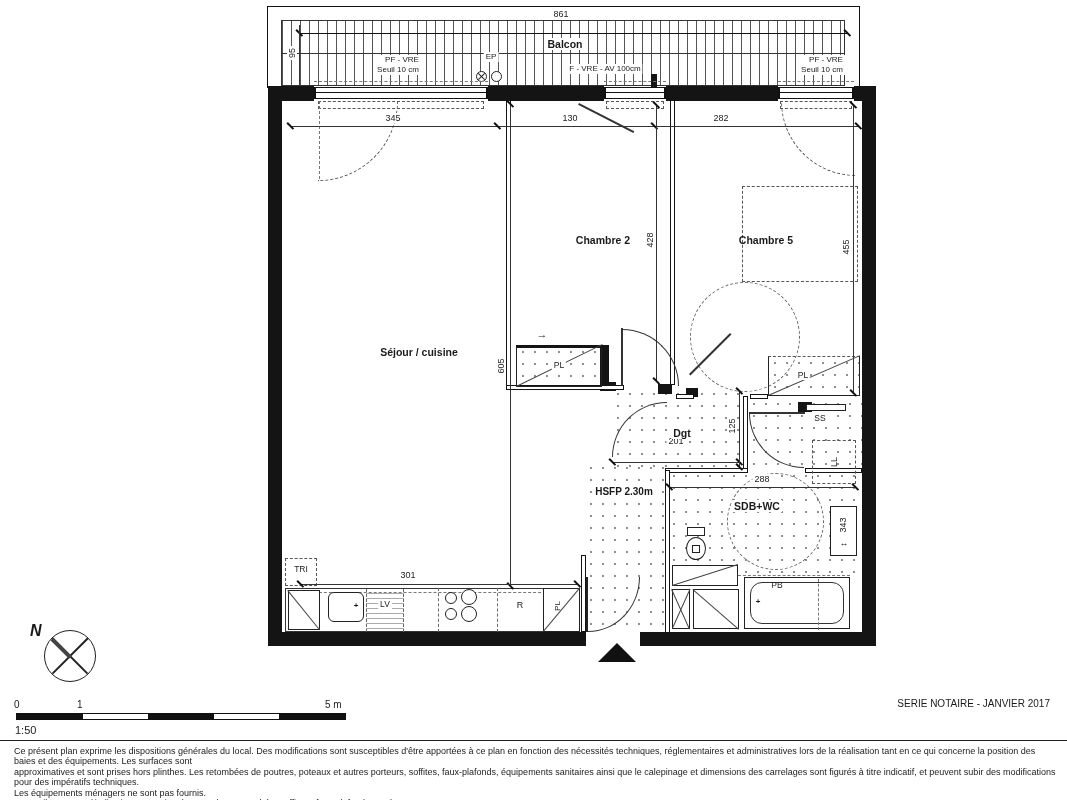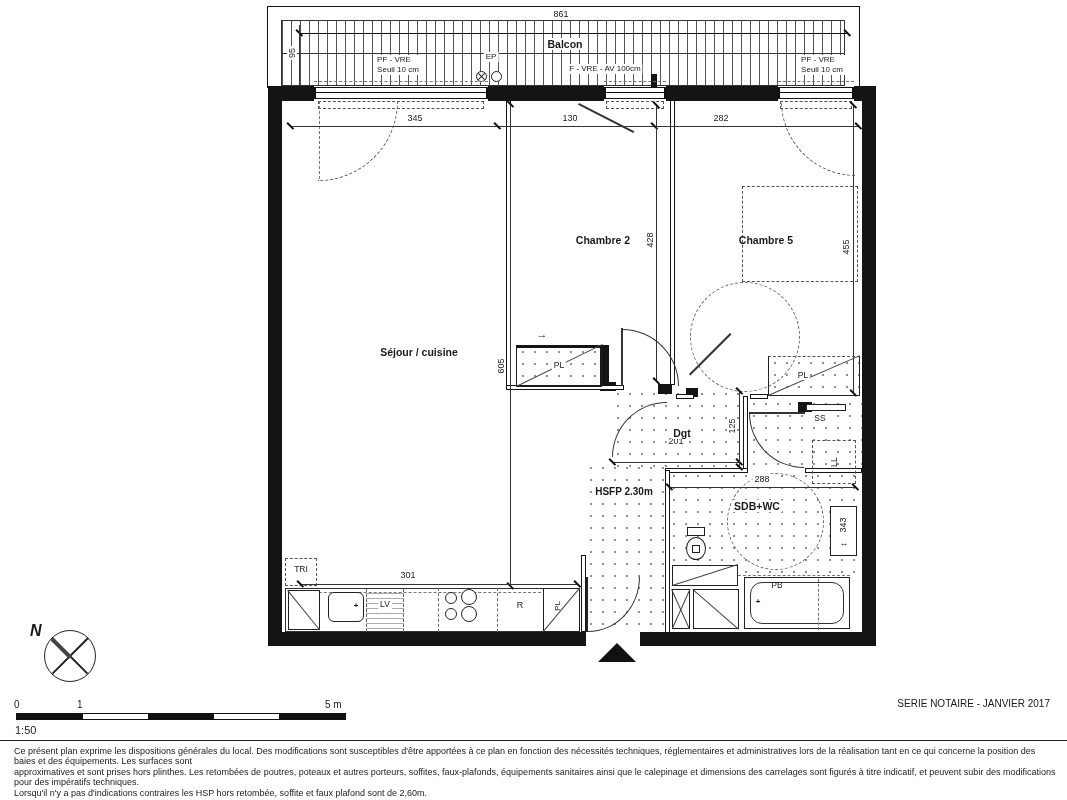--- a/index.html
+++ b/index.html
@@ -12,21 +12,21 @@
   .hl{position:absolute;background:#333;height:1px}
   .vl{position:absolute;background:#333;width:1px}
   .dhl{position:absolute;height:0;border-top:1px dashed #777}
   .dvl{position:absolute;width:0;border-left:1px dashed #777}
   .tk{position:absolute;width:9px;height:1.5px;background:#111;transform:rotate(45deg)}
   .dim{position:absolute;font-size:9px;color:#222;background:#fff;padding:0 2px;white-space:nowrap;transform:translateX(-50%)}
   .rotc{position:absolute;font-size:9px;color:#222;background:#fff;padding:0 2px;white-space:nowrap;transform:translate(-50%,-50%) rotate(-90deg)}
   .room{position:absolute;font-weight:bold;font-size:10.5px;white-space:nowrap;transform:translateX(-50%)}
   .chip{background:#fff;padding:0 2px}
   .lbl{position:absolute;font-size:8.5px;white-space:nowrap;transform:translateX(-50%)}
-  .lbl2{position:absolute;font-size:8px;line-height:10px;text-align:left;background:#fff;padding:0 2px;white-space:nowrap;transform:translateX(-50%)}
+  .lbl2{position:absolute;font-size:8px;line-height:10px;text-align:right;background:#fff;padding:0 2px;white-space:nowrap;transform:translateX(-50%)}
   .win{position:absolute;top:87px;height:12px;background:#fff;border-top:1.4px solid #111;border-bottom:1.4px solid #111;border-left:2px solid #111;border-right:2px solid #111;box-sizing:border-box}
   .win>div{margin-top:4px;height:1px;background:#111}
   .arc{position:absolute;box-sizing:border-box}
   .dashbox{position:absolute;border:1.4px dashed #555;box-sizing:border-box}
   .circ{position:absolute;border:1.3px dashed #666;border-radius:50%;box-sizing:border-box}
   .fix{position:absolute;background:#fff;border:1.2px solid #222;box-sizing:border-box}
   .diag{position:absolute;height:1.2px;background:#444;transform-origin:0 0}
   .vhatch{background-image:repeating-linear-gradient(90deg,#555 0 1px,transparent 1px 9px)}
 </style>
 </head>
@@ -178,21 +178,21 @@
 
   <div class="dashbox" style="left:742px;top:186px;width:116px;height:96px;border-width:1.5px"></div>
   <div class="circ" style="left:690px;top:282px;width:110px;height:110px"></div>
   <div class="circ" style="left:727px;top:473px;width:97px;height:97px"></div>
 
   <div class="hl" style="left:290px;top:126px;width:568px"></div>
   <div class="tk" style="left:286px;top:125px"></div>
   <div class="tk" style="left:493px;top:125px"></div>
   <div class="tk" style="left:650px;top:125px"></div>
   <div class="tk" style="left:854px;top:125px"></div>
-  <div class="dim" style="left:415px;top:113px">345</div>
+  <div class="dim" style="left:393px;top:113px">345</div>
   <div class="dim" style="left:570px;top:113px">130</div>
   <div class="dim" style="left:721px;top:113px">282</div>
 
   <div class="vl" style="left:656px;top:105px;height:276px"></div>
   <div class="tk" style="left:652px;top:104px"></div>
   <div class="tk" style="left:652px;top:380px"></div>
   <div class="rotc" style="left:650px;top:240px">428</div>
 
   <div class="vl" style="left:853px;top:105px;height:288px"></div>
   <div class="tk" style="left:849px;top:104px"></div>
@@ -248,17 +248,18 @@
     <div style="flex:1;background:#111"></div>
   </div>
   <div class="abs" style="left:15px;top:724px;font-size:11px">1:50</div>
 
   <div class="abs" style="left:800px;top:698px;width:250px;text-align:right;font-size:10px">SERIE NOTAIRE - JANVIER 2017</div>
   <div class="abs" style="left:0;top:740px;width:1067px;height:1px;background:#222"></div>
 
   <div class="abs" style="left:14px;top:746px;width:1045px;font-size:9px;line-height:10.4px;color:#222">
     <div>Ce présent plan exprime les dispositions générales du local. Des modifications sont susceptibles d'être apportées à ce plan en fonction des nécessités techniques, réglementaires et administratives lors de la réalisation tant en ce qui concerne la position des baies et des équipements. Les surfaces sont</div>
     <div>approximatives et sont prises hors plinthes. Les retombées de poutres, poteaux et autres porteurs, soffites, faux-plafonds, équipements sanitaires ainsi que le calepinage et dimensions des carrelages sont figurés à titre indicatif, et peuvent subir des modifications pour des impératifs techniques.</div>
+    <div>Les équipements ménagers ne sont pas fournis.</div>
     <div>Lorsqu'il n'y a pas d'indications contraires les HSP hors retombée, soffite et faux plafond sont de 2,60m.</div>
 
   </div>
 
 </div>
 
 </body></html>

